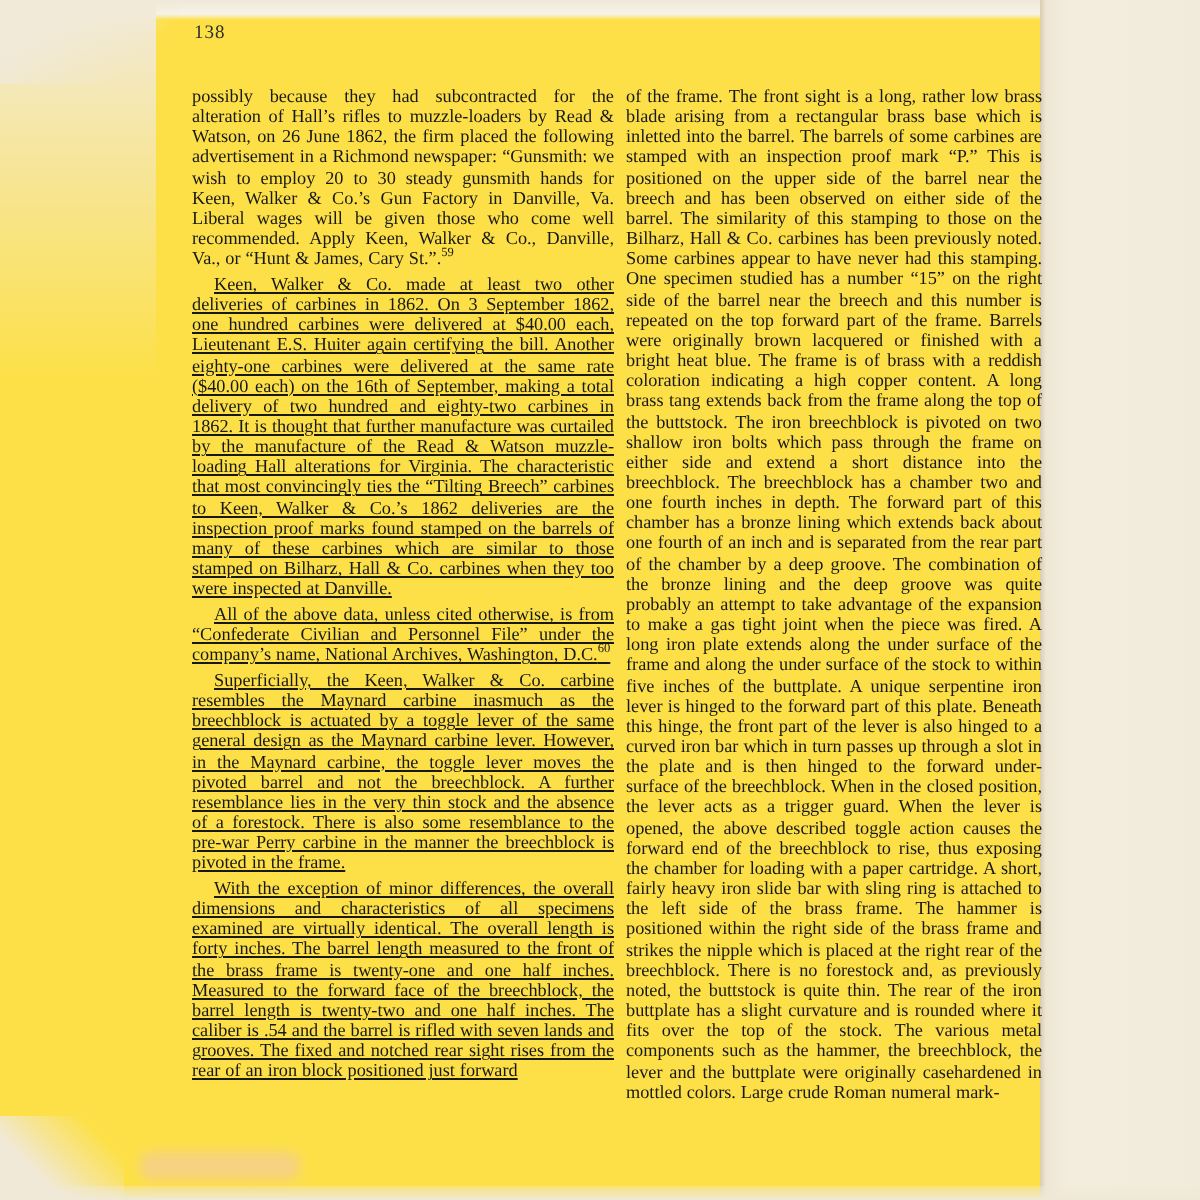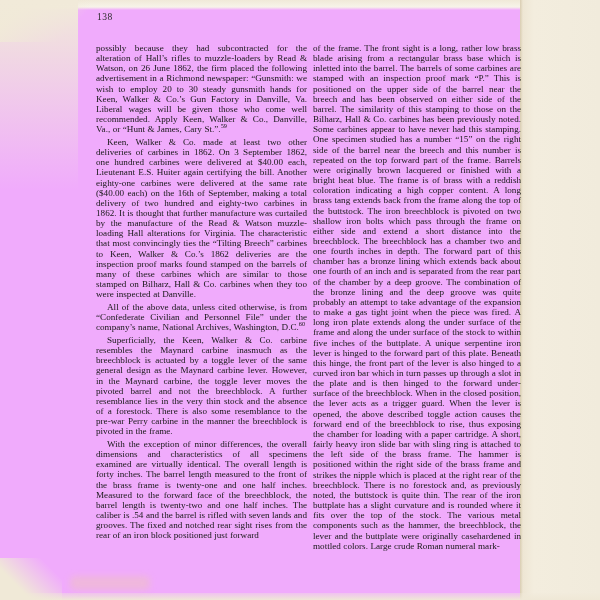--- a/index.html
+++ b/index.html
@@ -3,21 +3,21 @@
 <meta charset="utf-8">
 <style>
   * { margin: 0; padding: 0; box-sizing: border-box; }
   html, body { width: 600px; height: 600px; }
   body { font-family: "Liberation Serif", serif; background: #ffffff; }
 
   .scan {
     position: relative;
     width: 600px;
     height: 600px;
-    background: #f0abfc;
+    background: #fde047;
     overflow: hidden;
   }
 
   
   .edge-top {
     position: absolute; left: 0; top: 0; width: 600px; height: 10px;
     background: linear-gradient(to bottom, #f0e9d8, #f7f3e9 70%, rgba(255,255,255,0));
   }
   .corner-tl {
     position: absolute; left: 0; top: 0; width: 90px; height: 42px;
@@ -55,21 +55,21 @@
     text-align: justify;
     font-size: 9.15px;
     line-height: 10.15px;
     color: #181818;
     word-spacing: 0.2px;
   }
   .col-left  { left: 96px;  width: 211px; }
   .col-right { left: 313px; width: 208px; }
 
   .para { text-align: justify; }
-  .para.indent { text-indent: 11px; margin-top: 2.5px; }
+  .para.indent { text-indent: 11px; margin-top: 2.5px; text-decoration: underline; }
   .para sup { font-size: 6.3px; line-height: 0; vertical-align: super; }
 </style>
 </head>
 <body>
 
 <div class="scan">
 
   <div class="edge-top"></div>
   <div class="corner-tl"></div>
   <div class="edge-left"></div>

